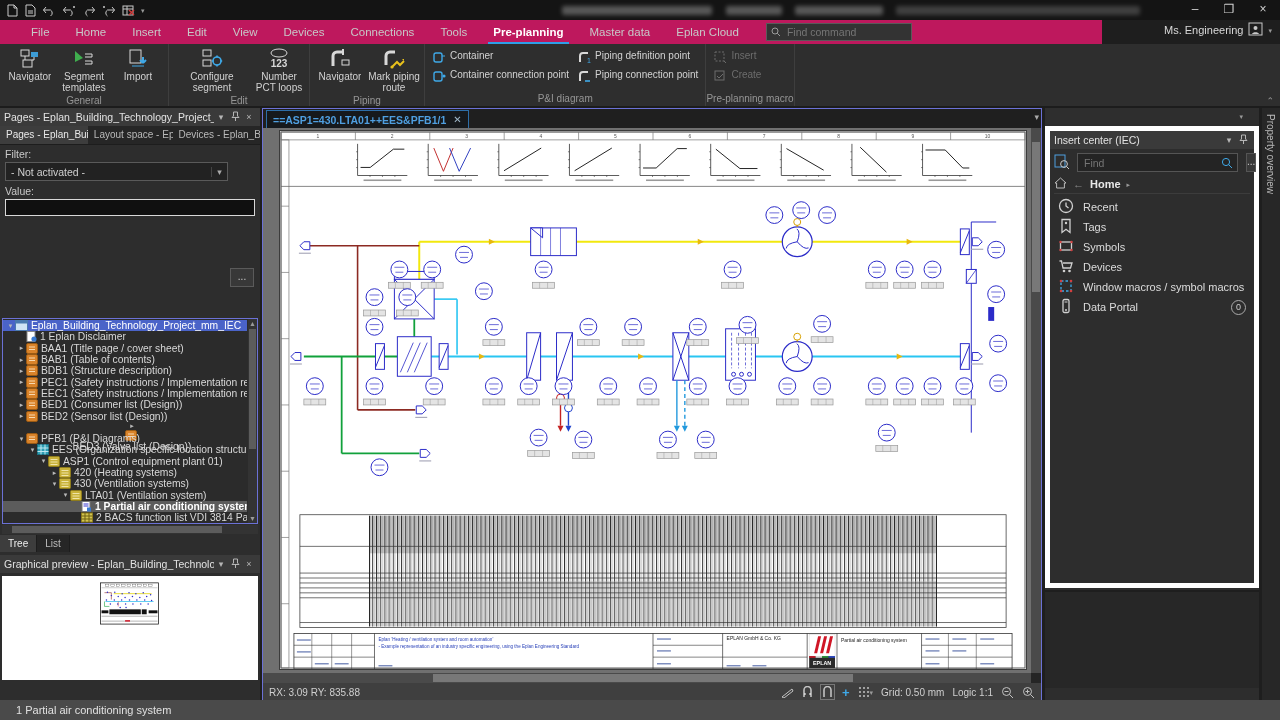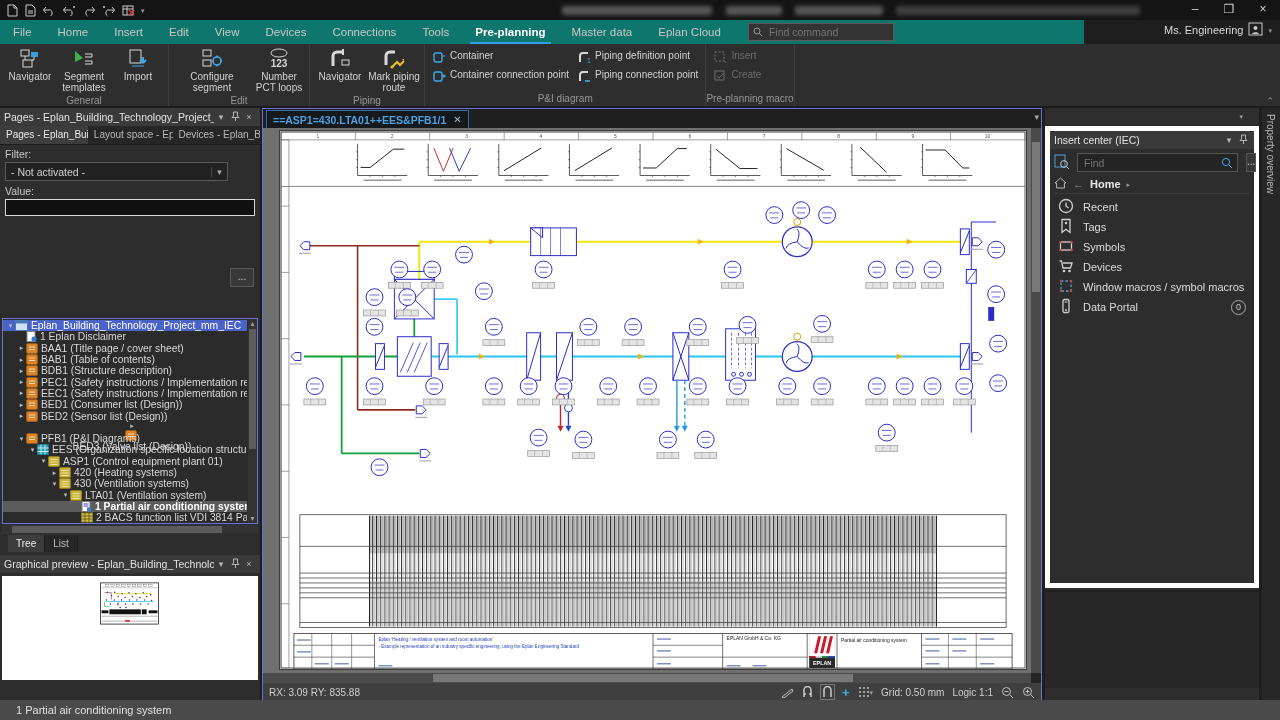--- a/index.html
+++ b/index.html
@@ -7,21 +7,21 @@
        font-family:"Liberation Sans","DejaVu Sans",sans-serif;color:#d6d6d6;font-size:11px;
        -webkit-user-select:none;user-select:none;}
   .abs{position:absolute;}
   
   .titlebar{left:0;top:0;width:1280px;height:20px;background:#141414;}
   .qa-icons{left:6px;top:2px;display:flex;gap:6px;align-items:center;height:16px;}
   .qa-icons svg{display:block;}
   .blurbar{top:6px;height:9px;background:#9a9a9a;border-radius:2px;filter:blur(2.2px);opacity:.5;}
   .winbtn{top:0;width:34px;height:20px;text-align:center;line-height:19px;color:#cfcfcf;font-size:12px;}
   
-  .tabrow{left:0;top:20px;width:1084px;height:24px;background:#0f766e;display:flex;align-items:stretch;}
+  .tabrow{left:0;top:20px;width:1084px;height:24px;background:#be185d;display:flex;align-items:stretch;padding-left:18px;}
   .rtab{padding:0 13px;line-height:24px;color:#c8c8c8;font-size:11.5px;position:relative;cursor:default;}
   .rtab.active{color:#fff;font-weight:bold;}
   .rtab.active:after{content:"";position:absolute;left:8px;right:8px;bottom:0;height:2px;background:#2f9fe8;}
   .findbox{margin:3px 0 3px 14px;width:136px;height:16px;background:#333;border:1px solid #5a5a5a;
            display:flex;align-items:center;padding:0 4px;gap:4px;}
   .findbox input{background:transparent;border:none;outline:none;color:#bbb;font-size:10.5px;width:110px;
                  font-family:"Liberation Sans","DejaVu Sans",sans-serif;}
   .userarea{position:absolute;right:8px;top:22px;display:flex;align-items:center;gap:5px;color:#d9d9d9;font-size:11px;}
   
   .ribbon{left:0;top:44px;width:1280px;height:62px;background:#2e2e2e;border-bottom:2px solid #1c1c1c;display:flex;}
@@ -56,21 +56,21 @@
   .trow{display:flex;align-items:center;height:11.3px;white-space:nowrap;font-size:10.3px;color:#d8d8d8;}
   .trow .ex{width:9px;font-size:7px;color:#b9b9b9;text-align:center;flex:none;}
   .trow .ticon{flex:none;margin-right:3px;display:flex;}
   .trow.selblue{background:#4a63c8;color:#fff;}
   .trow.selgray{background:#5c5c5c;color:#fff;font-weight:bold;}
   .vscroll{position:absolute;right:0;top:0;bottom:0;width:9px;background:#333;}
   .vscroll .thumb{position:absolute;left:1px;right:1px;background:#5c5c5c;}
   .hscroll{position:absolute;left:2px;right:2px;bottom:166px;height:9px;background:#333;}
   .hscroll .thumb{position:absolute;top:1px;bottom:1px;background:#5c5c5c;}
   .sarrow{color:#9a9a9a;font-size:7px;line-height:9px;text-align:center;}
-  .bottomtabs{position:absolute;left:8px;bottom:148px;display:flex;height:17px;text-align:right;}
+  .bottomtabs{position:absolute;left:0px;bottom:148px;display:flex;height:17px;text-align:right;}
   .btab{padding:0 8px;line-height:17px;font-size:10px;color:#bdbdbd;background:#262626;border-right:1px solid #1d1d1d;}
   .btab.active{background:#3d3d3d;color:#eee;}
   .prevhead{position:absolute;left:0;right:0;bottom:127px;}
   .prevbody{position:absolute;left:2px;right:2px;bottom:20px;top:468px;background:#fff;}
   
   .editor{left:262px;top:108px;width:780px;height:594px;border:1px solid #6b71d6;background:#252525;box-sizing:border-box;}
   .doctabs{position:absolute;left:0;top:0;right:0;height:19px;background:#1f1f1f;display:flex;}
   .doctab{margin-left:3px;margin-top:1px;height:17px;border:1px solid #2d6ea8;background:#16191c;color:#4f9fe0;
           font-size:10.5px;font-weight:bold;display:flex;align-items:center;padding:0 6px;gap:7px;}
   .doctab .x{color:#9fb7c8;font-weight:normal;font-size:10px;}

